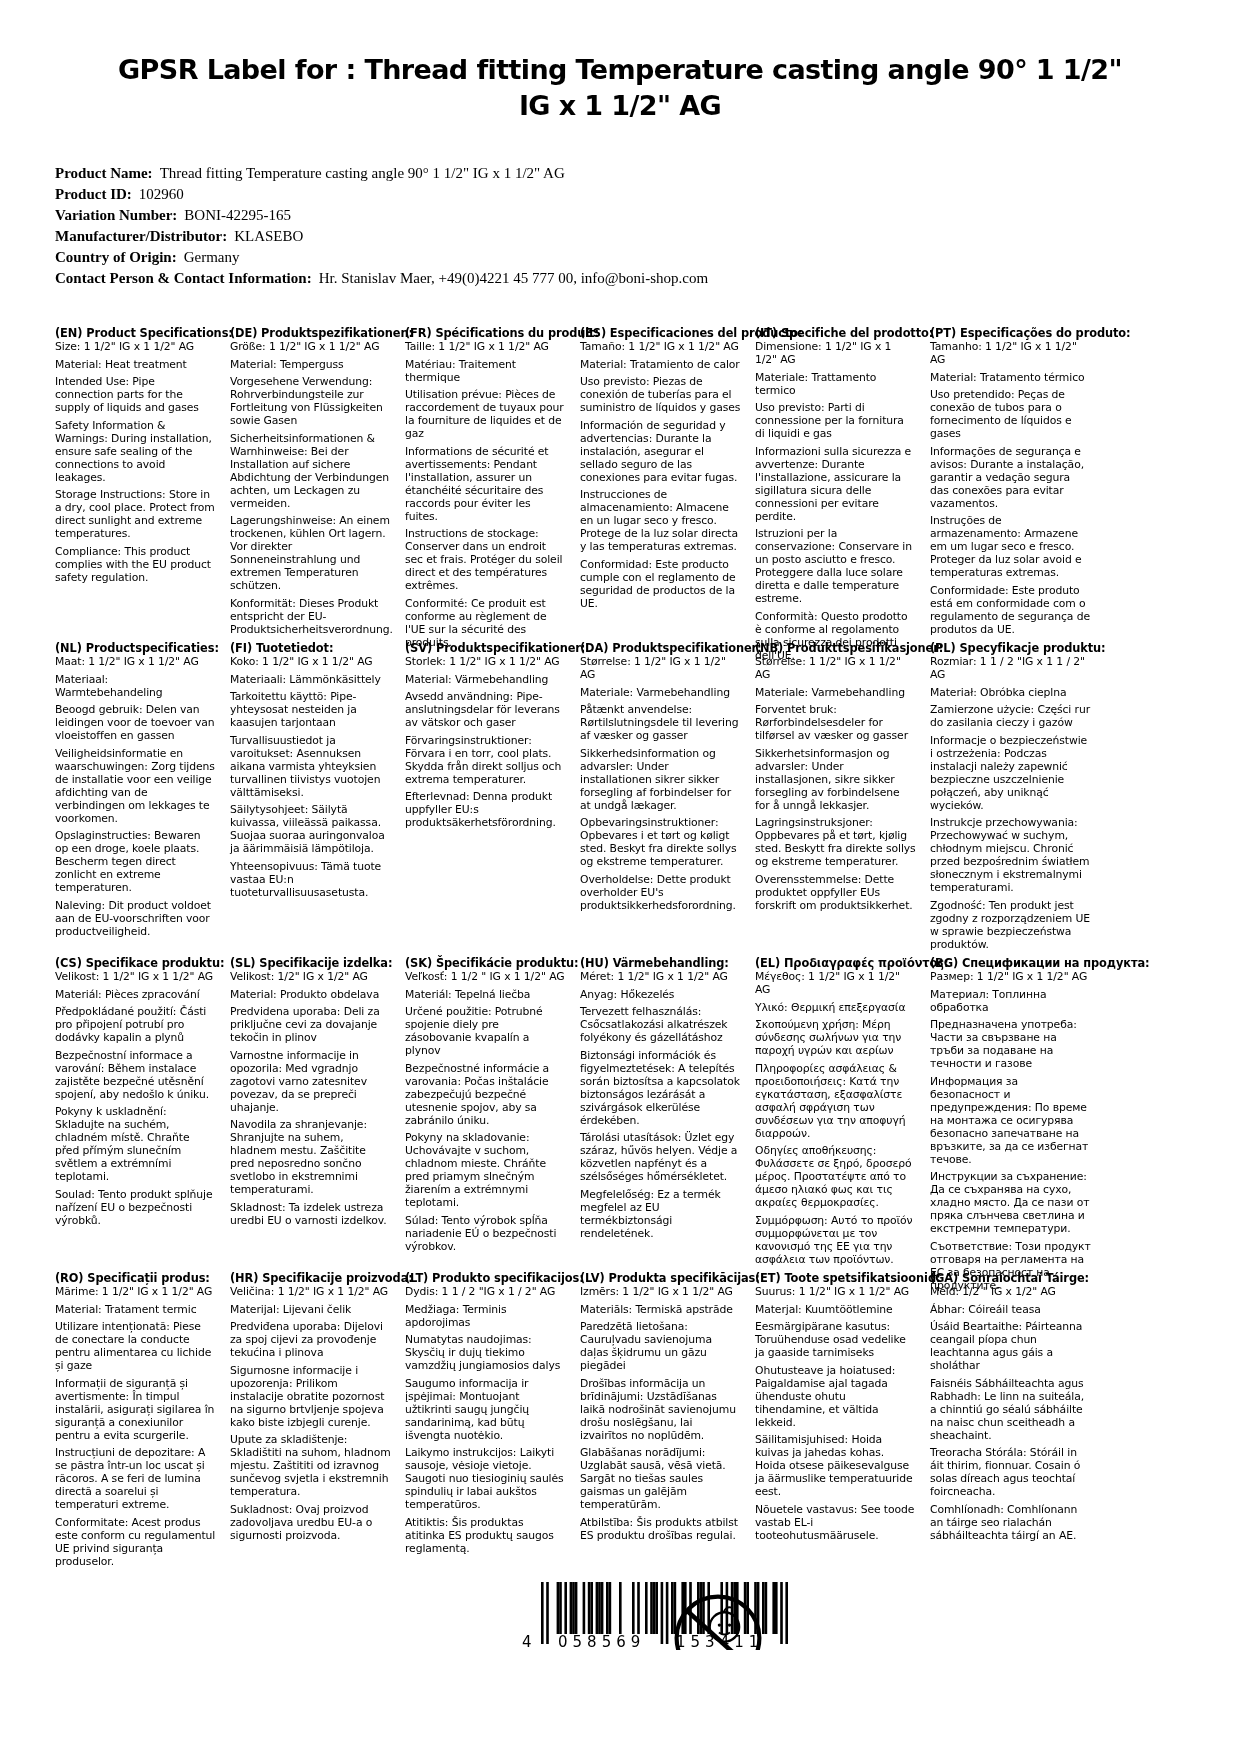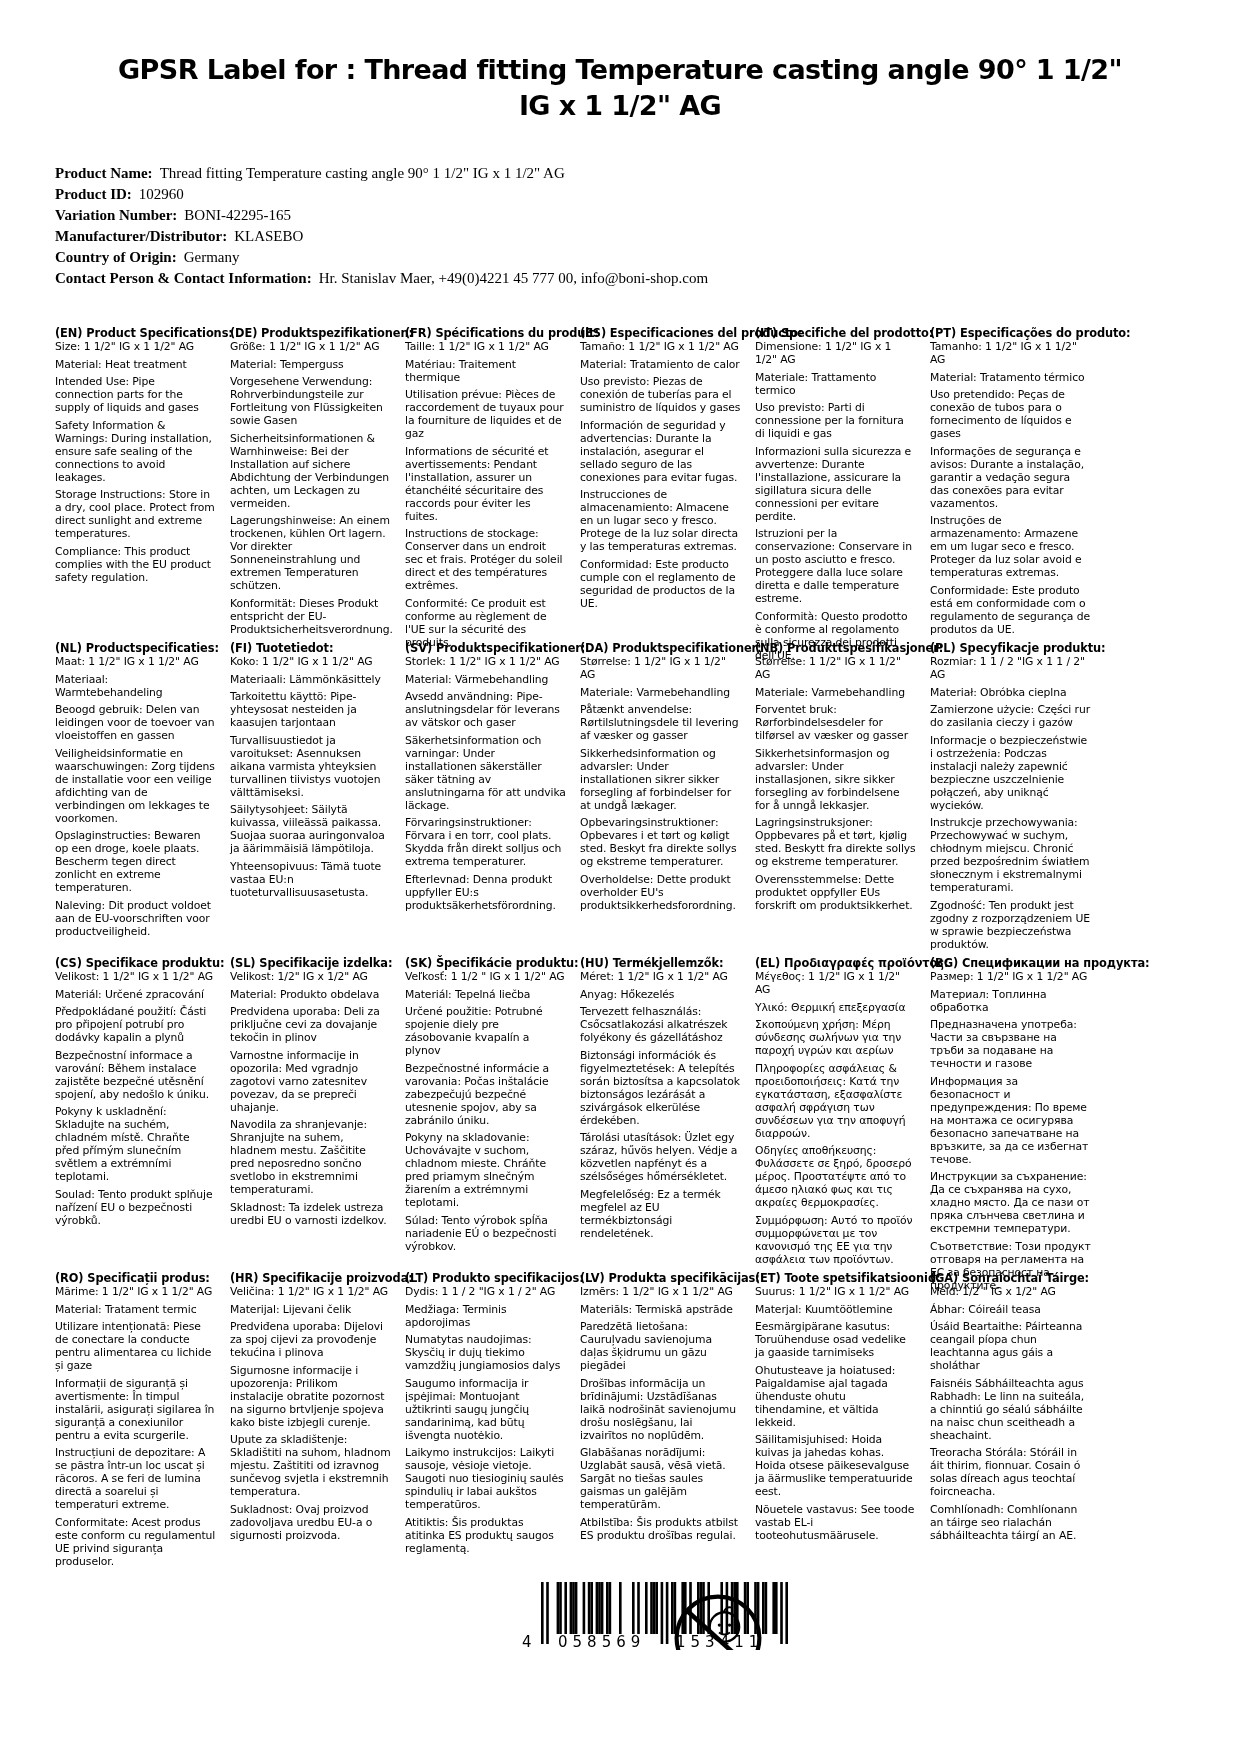--- a/index.html
+++ b/index.html
@@ -140,21 +140,20 @@
         <p class="spec-para">Turvallisuustiedot ja varoitukset: Asennuksen aikana varmista yhteyksien turvallinen tiivistys vuotojen välttämiseksi.</p>
         <p class="spec-para">Säilytysohjeet: Säilytä kuivassa, viileässä paikassa. Suojaa suoraa auringonvaloa ja äärimmäisiä lämpötiloja.</p>
         <p class="spec-para">Yhteensopivuus: Tämä tuote vastaa EU:n tuoteturvallisuusasetusta.</p>
       </div>
 
       <div class="spec-cell">
         <div class="spec-heading">(SV) Produktspecifikationer:</div>
       <p class="spec-para">Storlek: 1 1/2" IG x 1 1/2" AG</p>
         <p class="spec-para">Material: Värmebehandling</p>
         <p class="spec-para">Avsedd användning: Pipe-anslutningsdelar för leverans av vätskor och gaser</p>
-        <p class="spec-para">Säkerhetsinformation och varningar: Under installationen säkerställer säker tätning av anslutningarna för att undvika läckage.</p>
         <p class="spec-para">Förvaringsinstruktioner: Förvara i en torr, cool plats. Skydda från direkt solljus och extrema temperaturer.</p>
         <p class="spec-para">Efterlevnad: Denna produkt uppfyller EU:s produktsäkerhetsförordning.</p>
       </div>
 
       <div class="spec-cell">
         <div class="spec-heading">(DA) Produktspecifikationer:</div>
       <p class="spec-para">Størrelse: 1 1/2" IG x 1 1/2" AG</p>
         <p class="spec-para">Materiale: Varmebehandling</p>
         <p class="spec-para">Påtænkt anvendelse: Rørtilslutningsdele til levering af væsker og gasser</p>
         <p class="spec-para">Sikkerhedsinformation og advarsler: Under installationen sikrer sikker forsegling af forbindelser for at undgå lækager.</p>
@@ -178,21 +177,21 @@
         <p class="spec-para">Materiał: Obróbka cieplna</p>
         <p class="spec-para">Zamierzone użycie: Części rur do zasilania cieczy i gazów</p>
         <p class="spec-para">Informacje o bezpieczeństwie i ostrzeżenia: Podczas instalacji należy zapewnić bezpieczne uszczelnienie połączeń, aby uniknąć wycieków.</p>
         <p class="spec-para">Instrukcje przechowywania: Przechowywać w suchym, chłodnym miejscu. Chronić przed bezpośrednim światłem słonecznym i ekstremalnymi temperaturami.</p>
         <p class="spec-para">Zgodność: Ten produkt jest zgodny z rozporządzeniem UE w sprawie bezpieczeństwa produktów.</p>
       </div>
 
       <div class="spec-cell">
         <div class="spec-heading">(CS) Specifikace produktu:</div>
       <p class="spec-para">Velikost: 1 1/2" IG x 1 1/2" AG</p>
-        <p class="spec-para">Materiál: Určené zpracování</p>
+        <p class="spec-para">Materiál: Pièces zpracování</p>
         <p class="spec-para">Předpokládané použití: Části pro připojení potrubí pro dodávky kapalin a plynů</p>
         <p class="spec-para">Bezpečnostní informace a varování: Během instalace zajistěte bezpečné utěsnění spojení, aby nedošlo k úniku.</p>
         <p class="spec-para">Pokyny k uskladnění: Skladujte na suchém, chladném místě. Chraňte před přímým slunečním světlem a extrémními teplotami.</p>
         <p class="spec-para">Soulad: Tento produkt splňuje nařízení EU o bezpečnosti výrobků.</p>
       </div>
 
       <div class="spec-cell">
         <div class="spec-heading">(SL) Specifikacije izdelka:</div>
       <p class="spec-para">Velikost: 1/2" IG x 1/2" AG</p>
         <p class="spec-para">Material: Produkto obdelava</p>
@@ -206,21 +205,21 @@
         <div class="spec-heading">(SK) Špecifikácie produktu:</div>
       <p class="spec-para">Veľkosť: 1 1/2 " IG x 1 1/2" AG</p>
         <p class="spec-para">Materiál: Tepelná liečba</p>
         <p class="spec-para">Určené použitie: Potrubné spojenie diely pre zásobovanie kvapalín a plynov</p>
         <p class="spec-para">Bezpečnostné informácie a varovania: Počas inštalácie zabezpečujú bezpečné utesnenie spojov, aby sa zabránilo úniku.</p>
         <p class="spec-para">Pokyny na skladovanie: Uchovávajte v suchom, chladnom mieste. Chráňte pred priamym slnečným žiarením a extrémnymi teplotami.</p>
         <p class="spec-para">Súlad: Tento výrobok spĺňa nariadenie EÚ o bezpečnosti výrobkov.</p>
       </div>
 
       <div class="spec-cell">
-        <div class="spec-heading">(HU) Termékjellemzők:</div>
+        <div class="spec-heading">(HU) Värmebehandling:</div>
       <p class="spec-para">Méret: 1 1/2" IG x 1 1/2" AG</p>
         <p class="spec-para">Anyag: Hőkezelés</p>
         <p class="spec-para">Tervezett felhasználás: Csőcsatlakozási alkatrészek folyékony és gázellátáshoz</p>
         <p class="spec-para">Biztonsági információk és figyelmeztetések: A telepítés során biztosítsa a kapcsolatok biztonságos lezárását a szivárgások elkerülése érdekében.</p>
         <p class="spec-para">Tárolási utasítások: Üzlet egy száraz, hűvös helyen. Védje a közvetlen napfényt és a szélsőséges hőmérsékletet.</p>
         <p class="spec-para">Megfelelőség: Ez a termék megfelel az EU termékbiztonsági rendeletének.</p>
       </div>
 
       <div class="spec-cell">
         <div class="spec-heading">(EL) Προδιαγραφές προϊόντος:</div>

